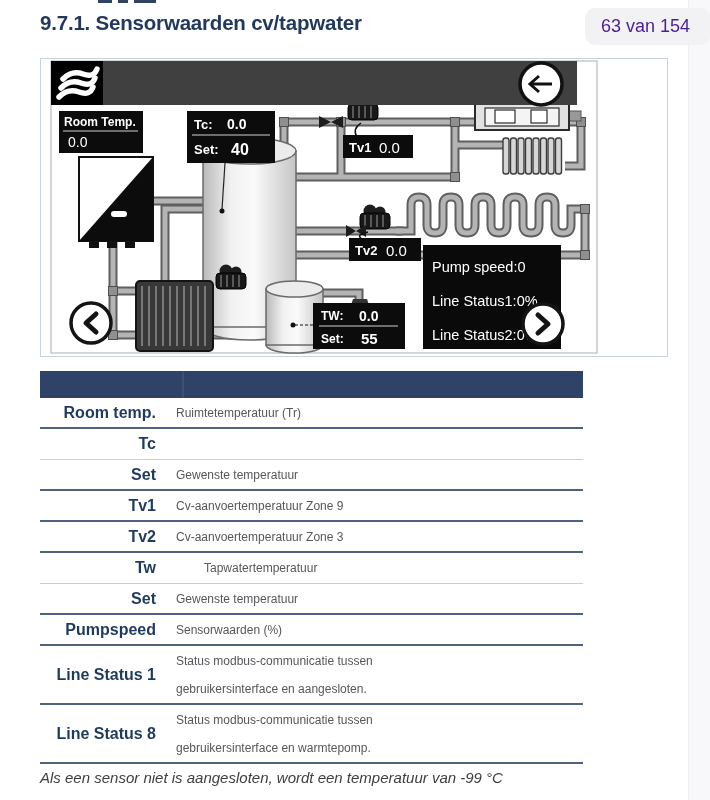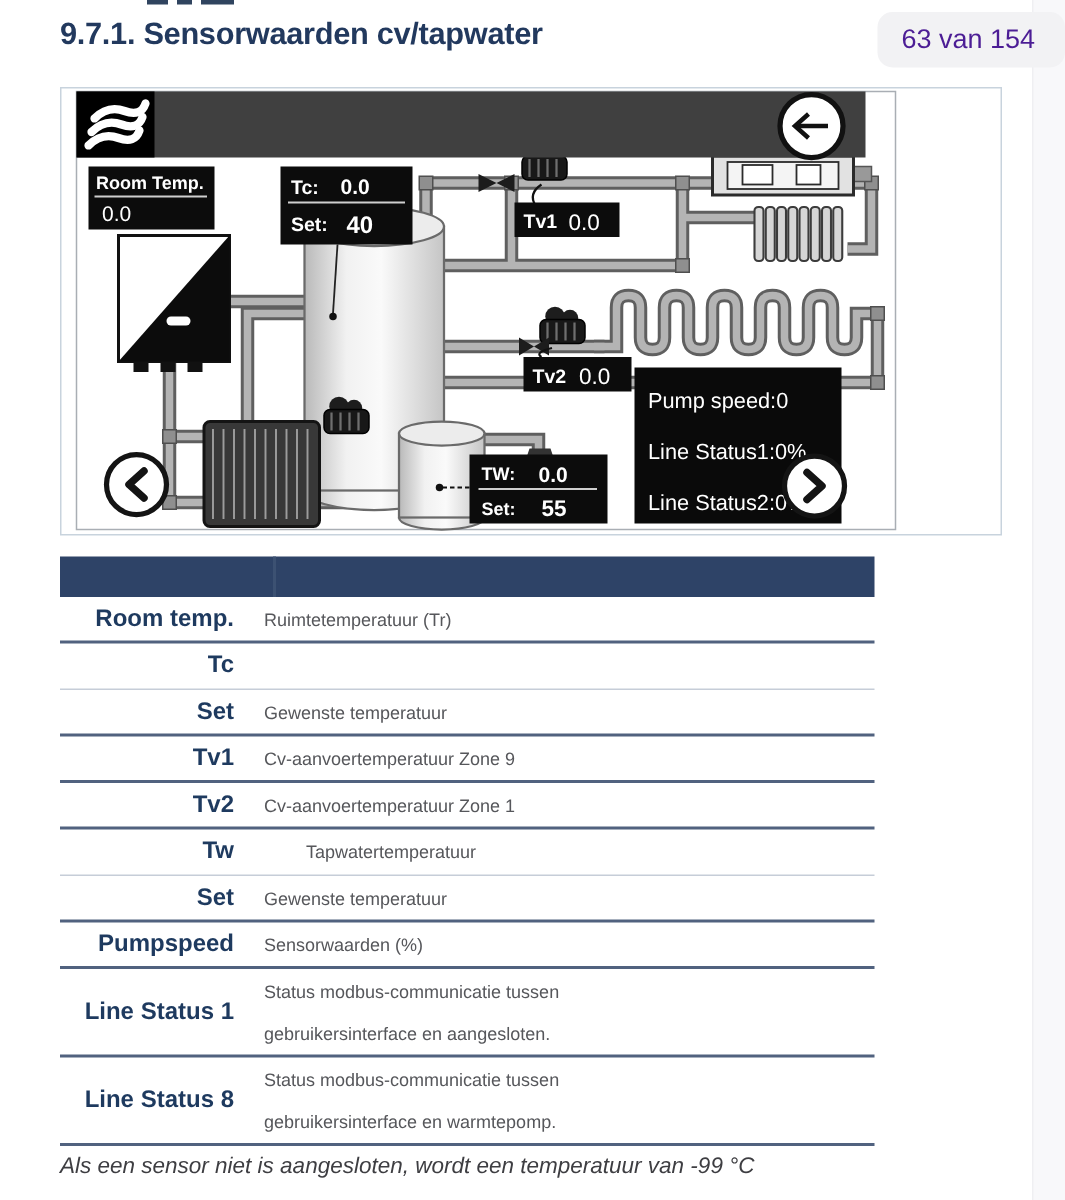--- a/index.html
+++ b/index.html
@@ -301,21 +301,21 @@
     <div class="row sep-thick">
       <div class="lbl">Set</div>
       <div class="dsc">Gewenste temperatuur</div>
     </div>
     <div class="row sep-thick">
       <div class="lbl">Tv1</div>
       <div class="dsc">Cv-aanvoertemperatuur Zone 9</div>
     </div>
     <div class="row sep-thick">
       <div class="lbl">Tv2</div>
-      <div class="dsc">Cv-aanvoertemperatuur Zone 1</div>
+      <div class="dsc">Cv-aanvoertemperatuur Zone 3</div>
     </div>
     <div class="row sep-thin">
       <div class="lbl">Tw</div>
       <div class="dsc">Tapwatertemperatuur</div>
     </div>
     <div class="row sep-thick">
       <div class="lbl">Set</div>
       <div class="dsc">Gewenste temperatuur</div>
     </div>
     <div class="row sep-thick">

